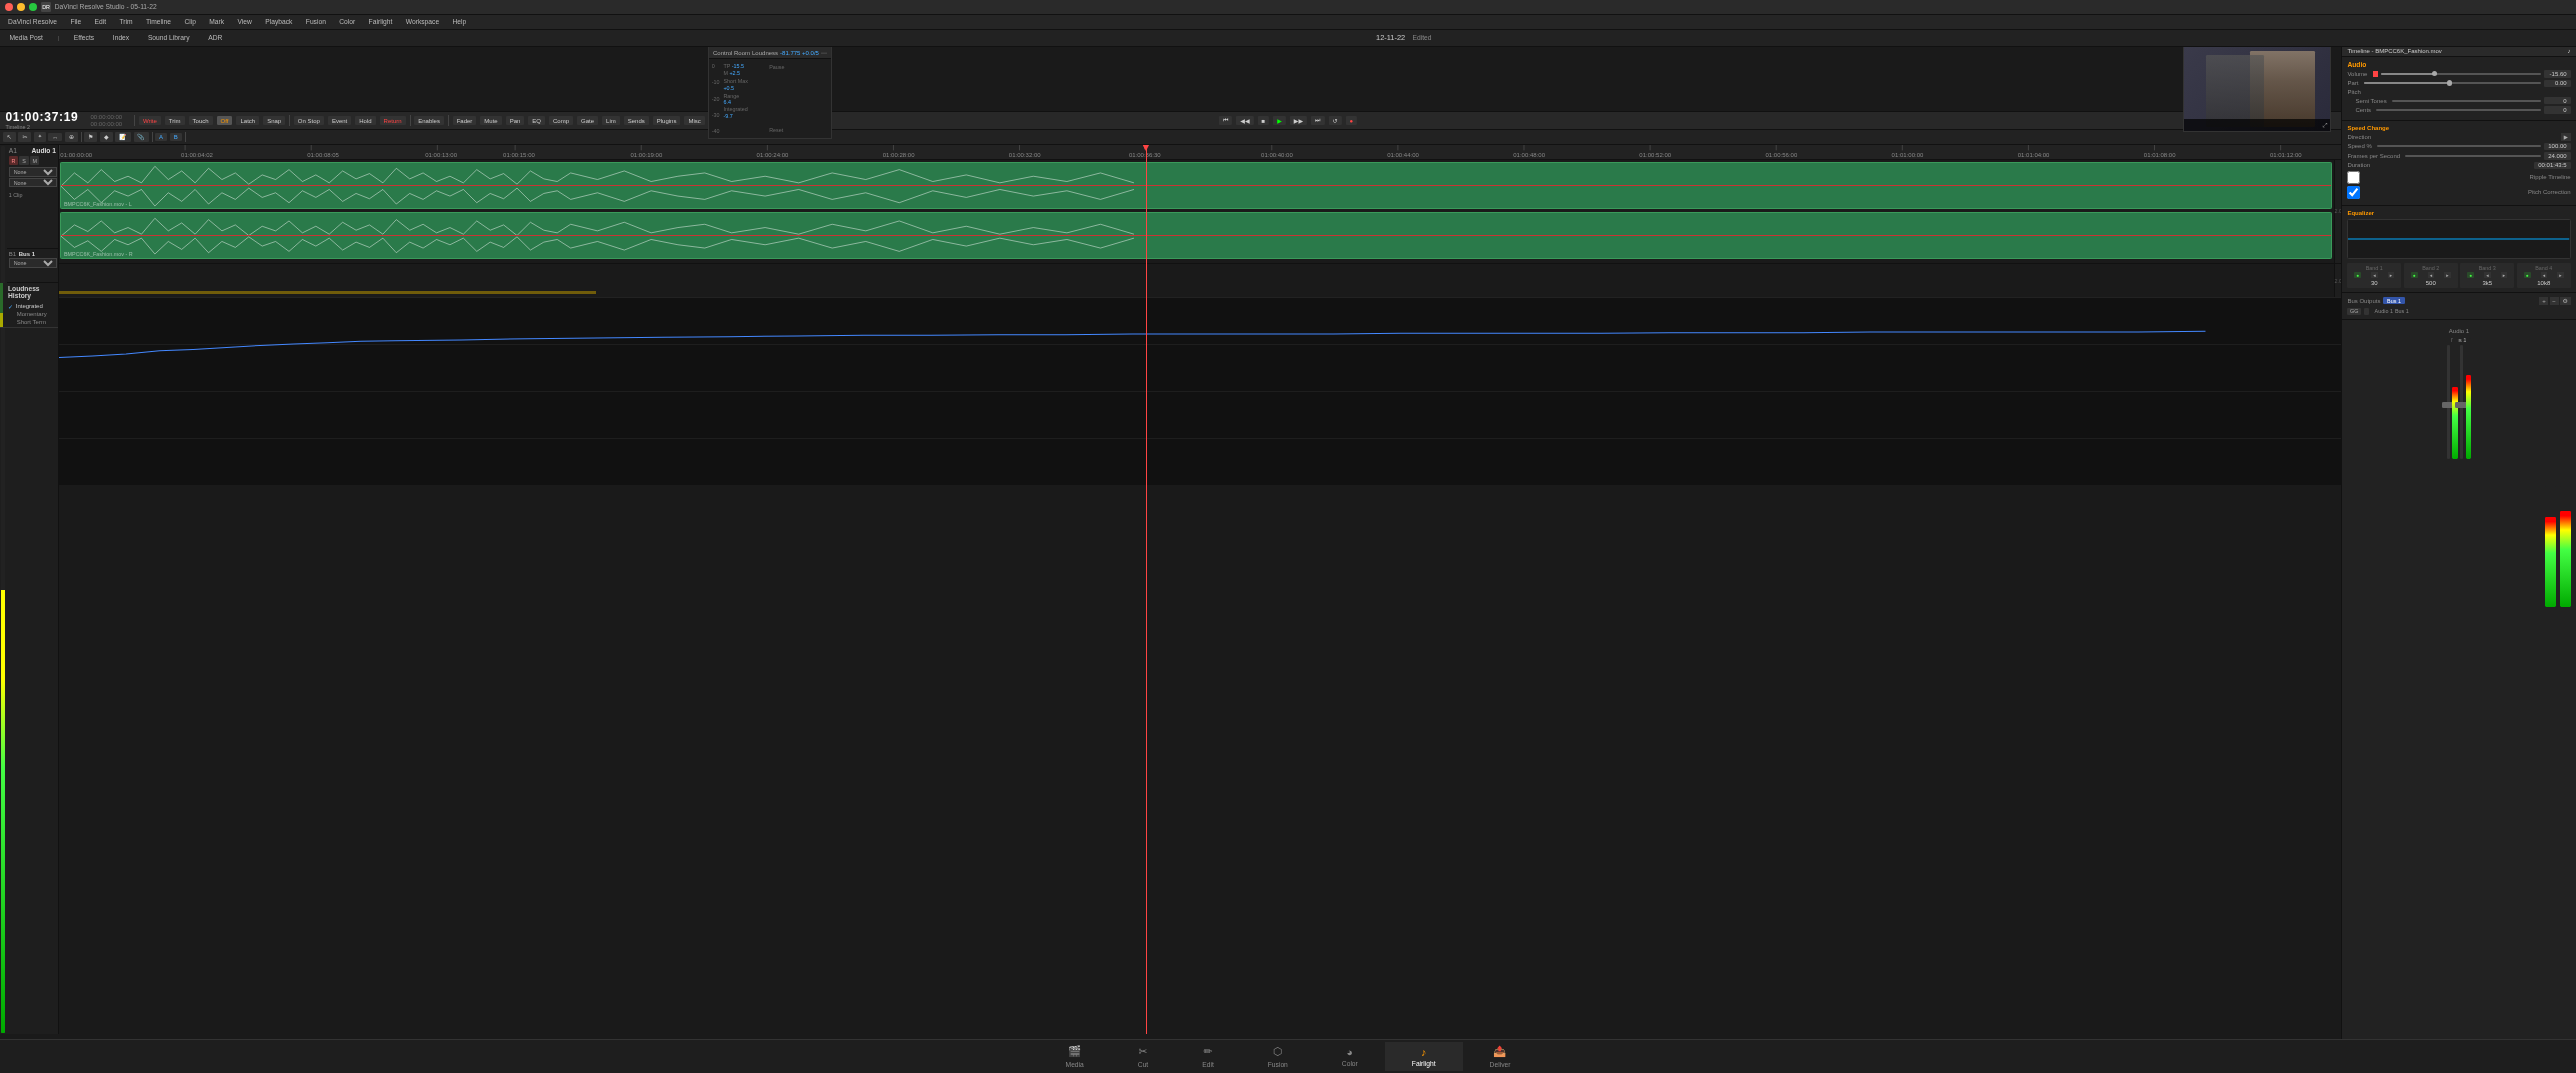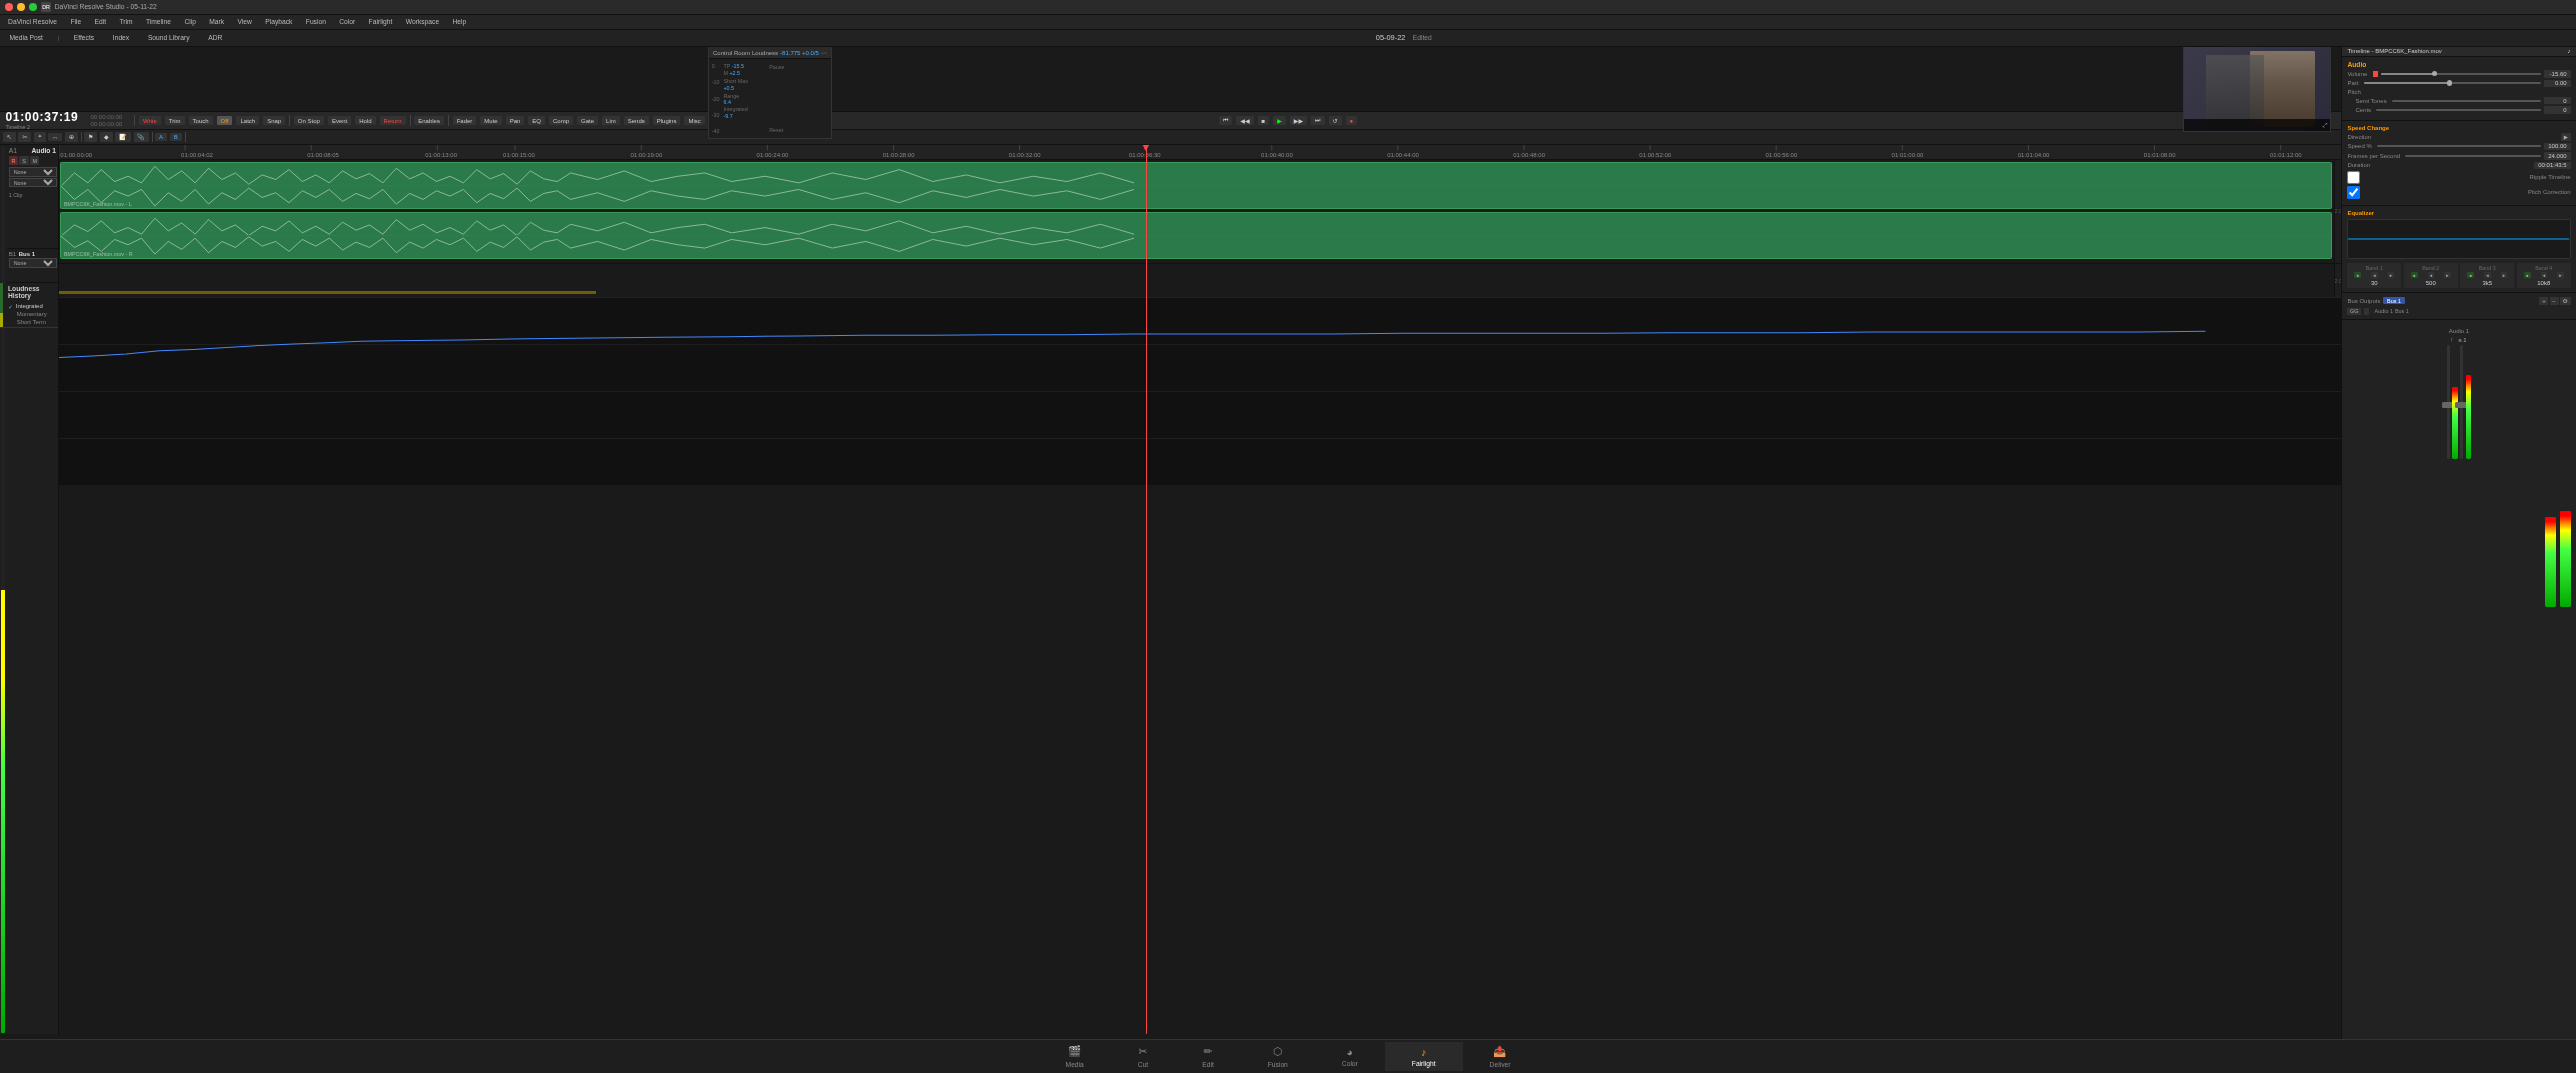--- a/index.html
+++ b/index.html
@@ -444,21 +444,21 @@
 </div>
 
 <div id="module-bar">
   <span class="module-item">Media Post</span>
   <span style="color:#666;font-size:6px">|</span>
   <span class="module-item">Effects</span>
   <span class="module-item">Index</span>
   <span class="module-item">Sound Library</span>
   <span class="module-item">ADR</span>
   <div style="flex:1;text-align:center;">
-    <span style="color:#ccc;font-size:7.4px;margin-right:5.4px;">05-09-22</span>
+    <span style="color:#ccc;font-size:7.4px;margin-right:5.4px;">12-11-22</span>
     <span style="color:#888;font-size:6.7px;">Edited</span>
   </div>
 </div>
 
 <div id="transport-bar">
   <div style="display:flex;flex-direction:column;margin-right:8px;">
     <span style="color:#fff;font-size:12px;font-weight:bold;letter-spacing:0.7px;line-height:1.1;">01:00:37:19</span>
     <span style="color:#888;font-size:5.4px;">Timeline 2</span>
   </div>
   <div style="display:flex;flex-direction:column;gap:0.7px;margin-right:8px;">

